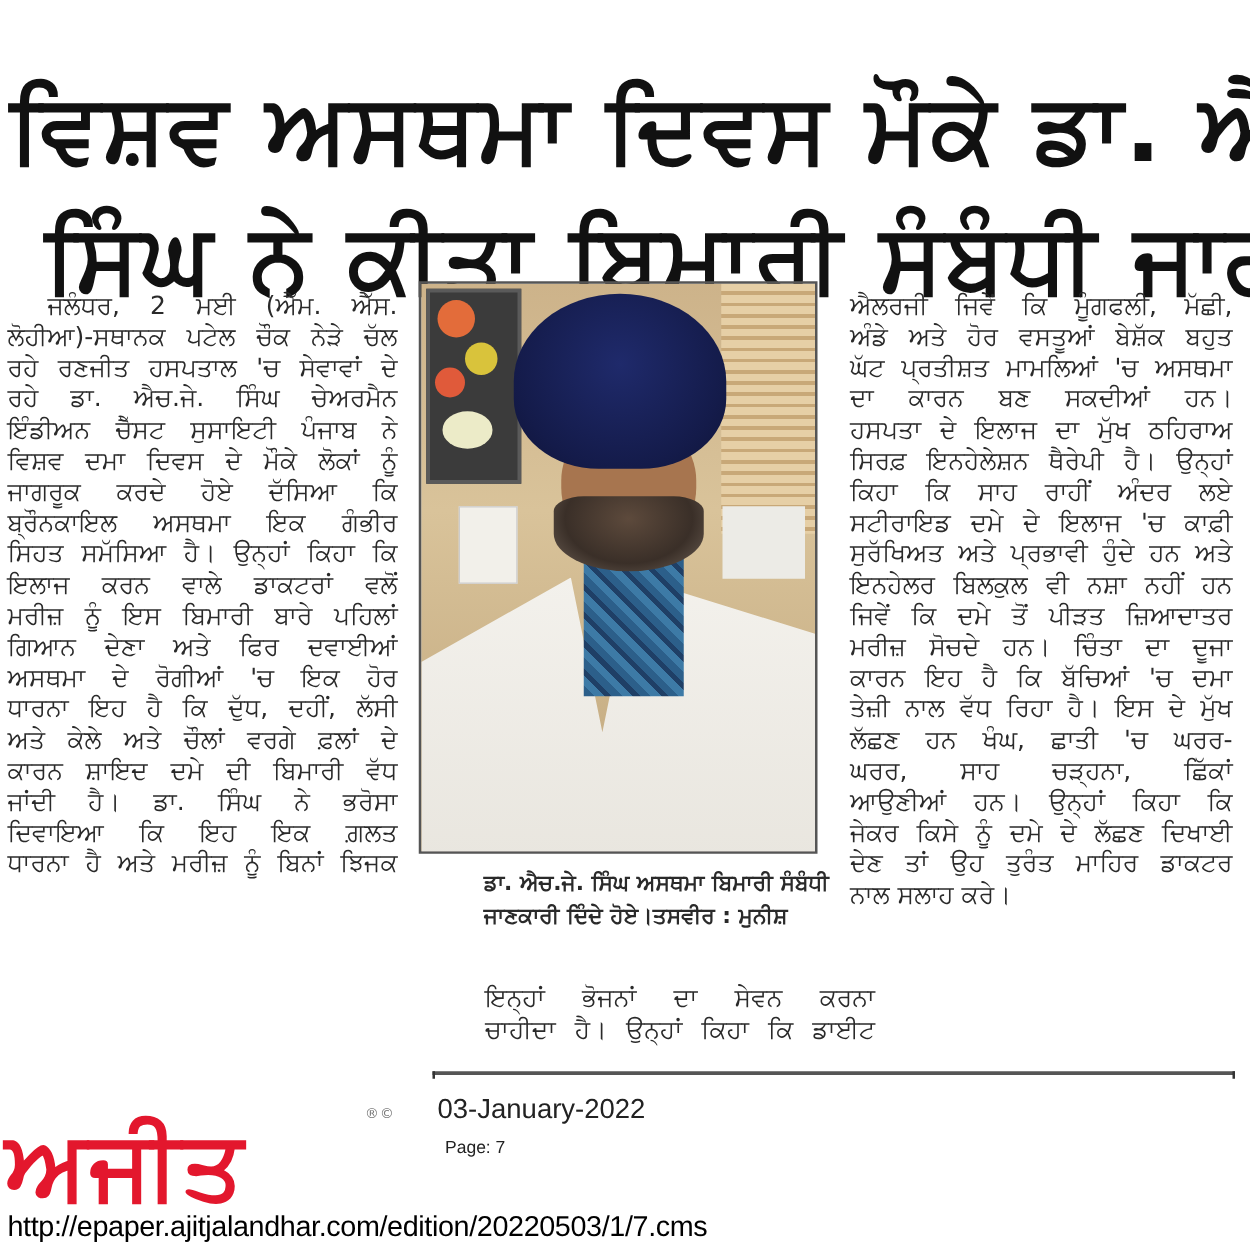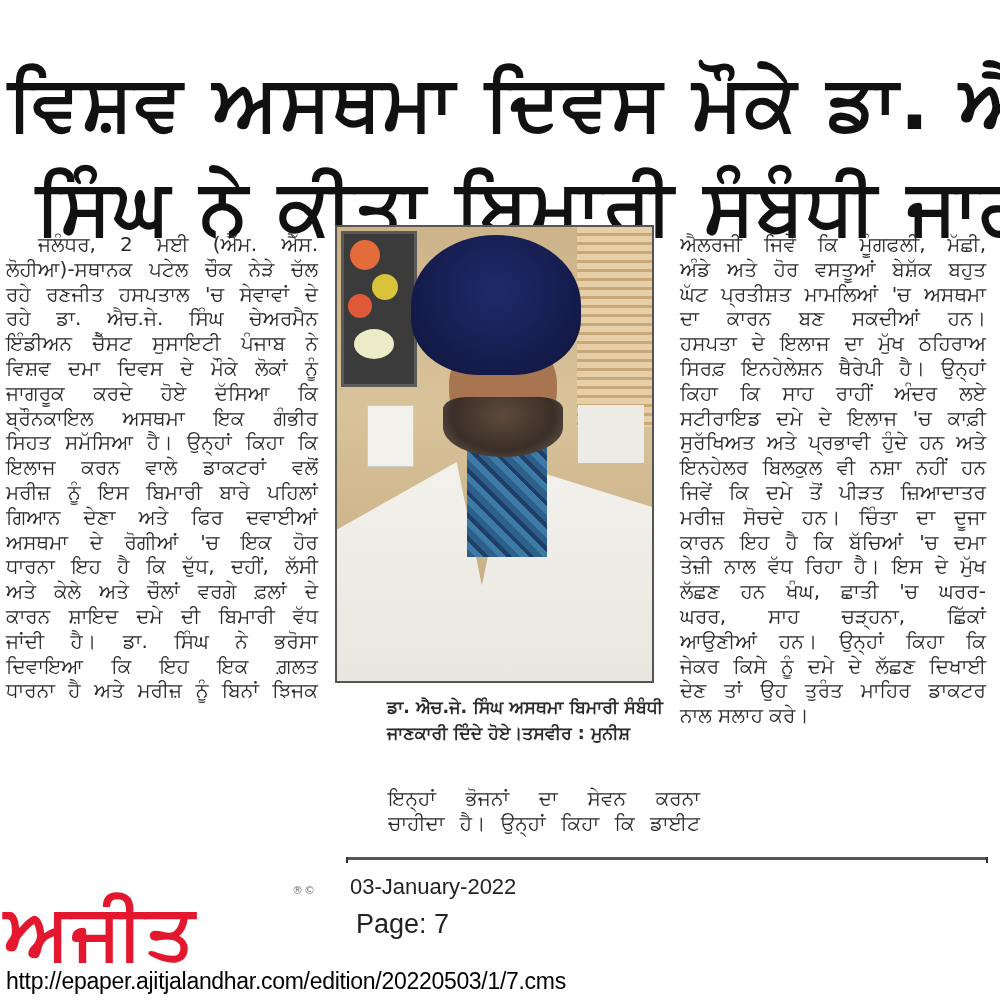--- a/index.html
+++ b/index.html
@@ -96,21 +96,21 @@
   .logo-marks {
     position: absolute; left: 292px; top: 884px; font-size: 11px; color: #777;
     letter-spacing: 1px;
   }
   .edition-date {
     position: absolute; left: 350px; top: 874px;
     font-family: "Liberation Sans", sans-serif; font-size: 22px; color: #222;
   }
   .edition-page {
     position: absolute; left: 356px; top: 909px;
-    font-family: "Liberation Sans", sans-serif; font-size: 27px; color: #222;
+    font-family: "Liberation Sans", sans-serif; font-size: 14px; color: #222;
   }
   .source-url {
     position: absolute; left: 6px; top: 968px;
     font-family: "Liberation Sans", sans-serif; font-size: 23px; color: #000000;
     letter-spacing: -0.3px;
   }
 </style>
 </head>
 <body>
 

